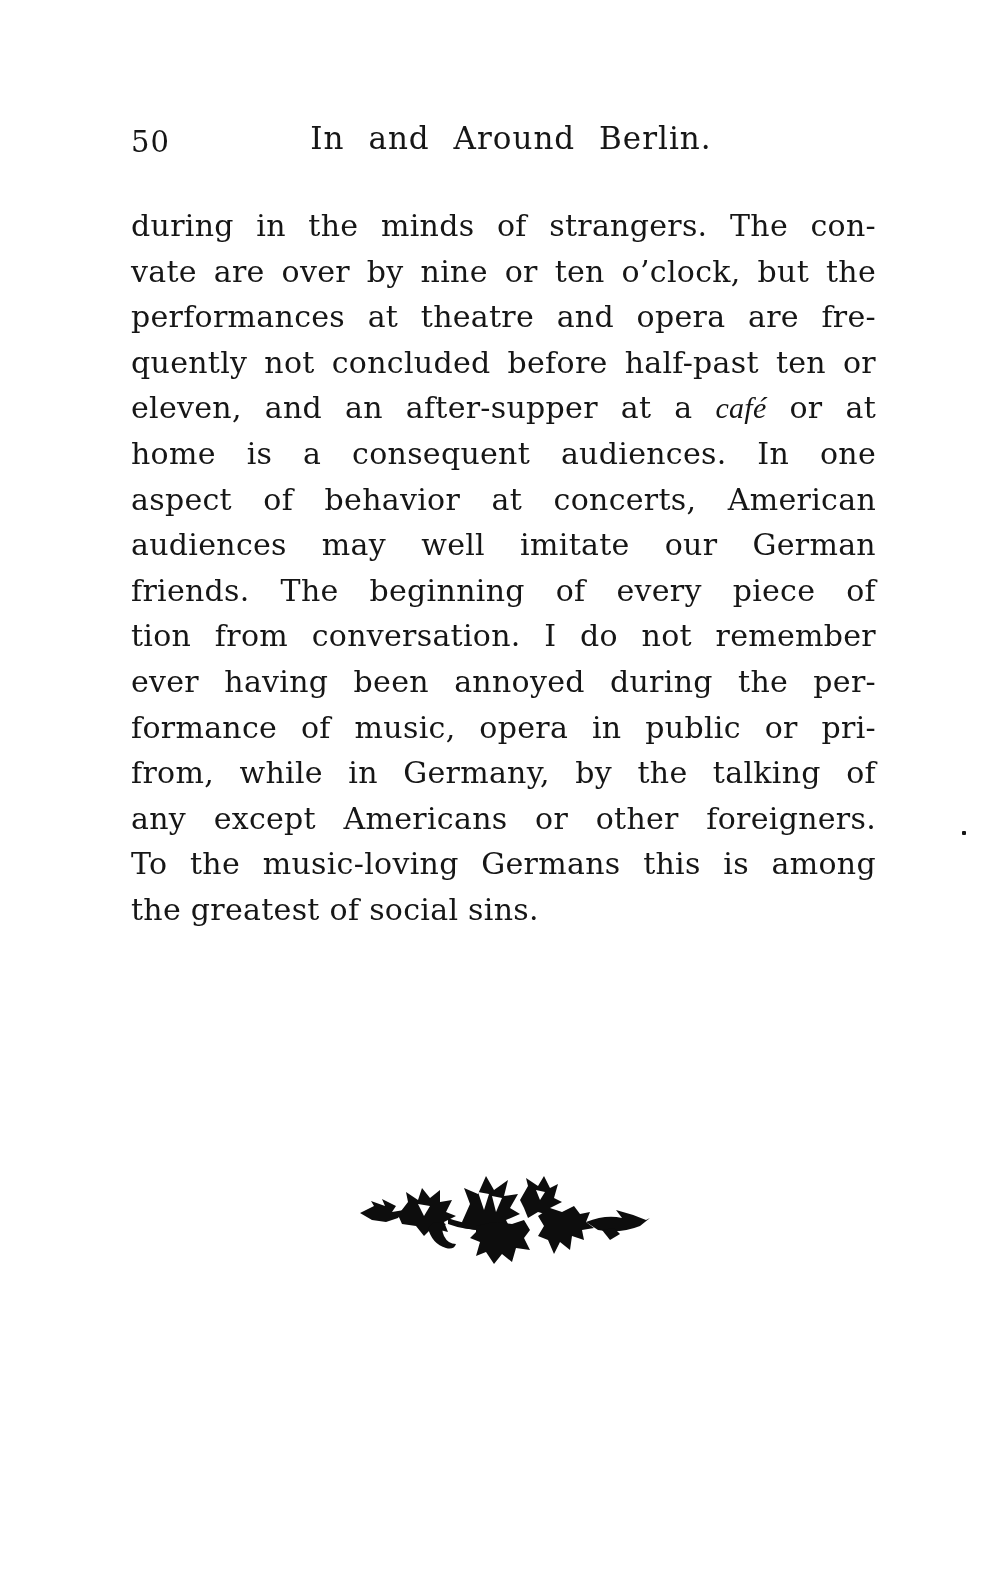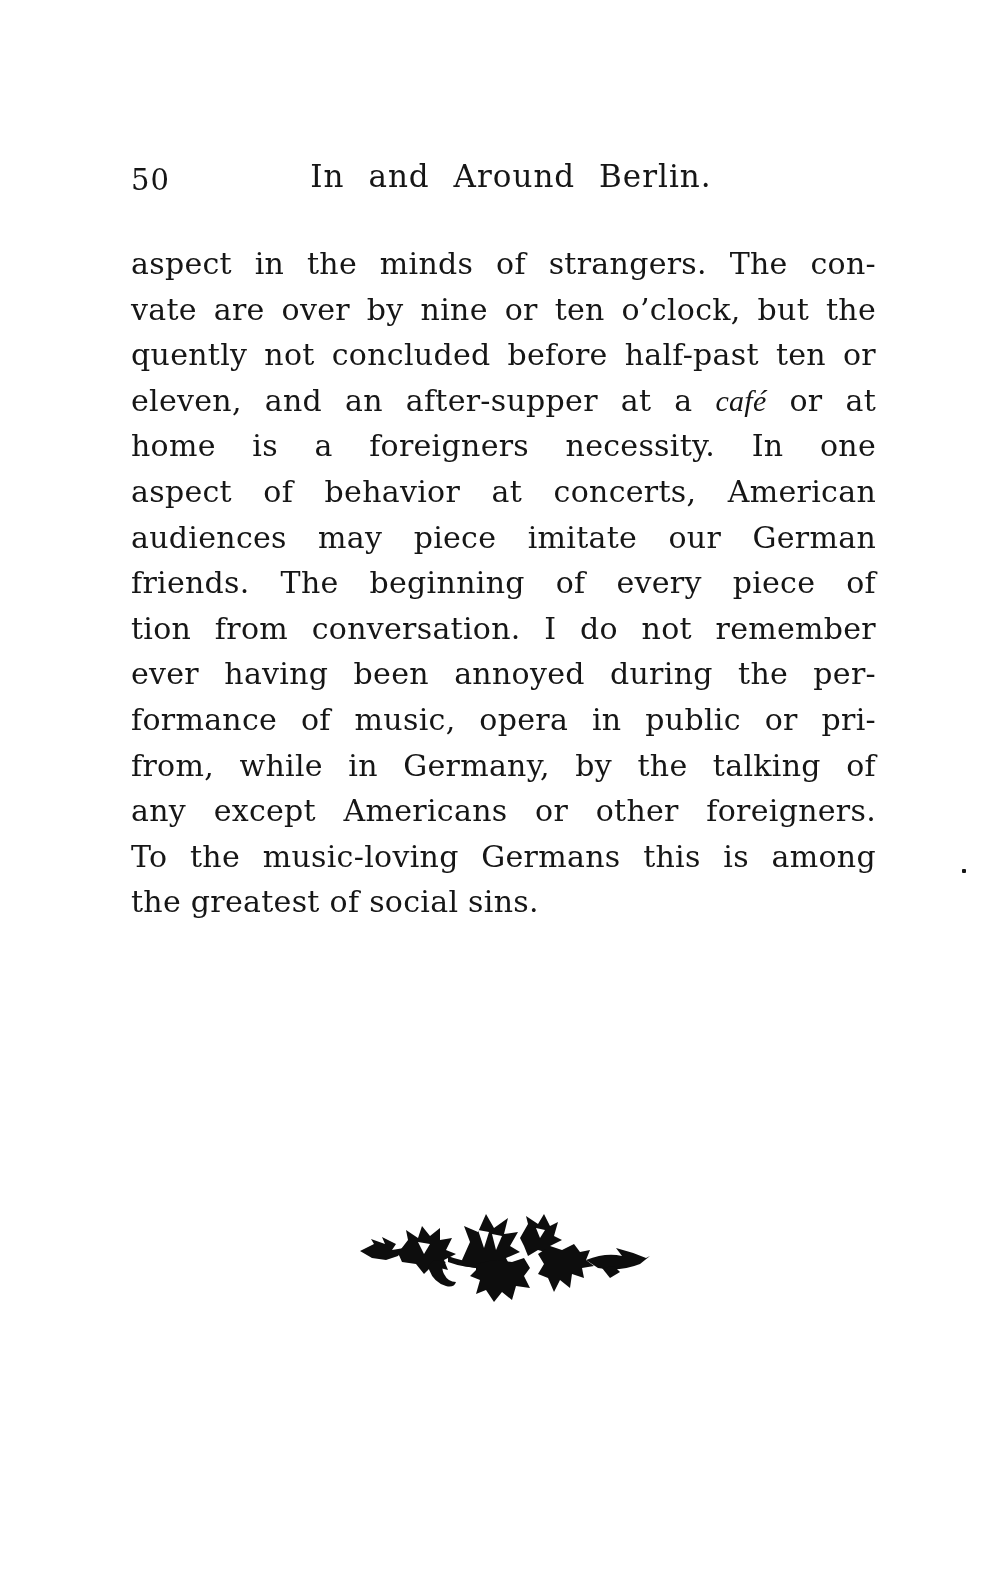--- a/index.html
+++ b/index.html
@@ -6,21 +6,20 @@
   body {
     width: 1000px;
     height: 1575px;
     position: relative;
     font-family: "DejaVu Serif", serif;
     overflow: hidden;
   }
   .page {
     position: absolute;
     inset: 0;
-    margin-top: 38px;
   }
   .page-header {
     position: absolute;
     left: 131px;
     top: 120px;
     width: 744px;
     height: 46px;
   }
   .page-number {
     position: absolute;
@@ -78,27 +77,28 @@
 <body style="background: rgb(255, 255, 255); color: rgb(22, 22, 22);">
 
 <div class="page">
 
   <div class="page-header">
     <span class="page-number">50</span>
     <span class="running-title">In and Around Berlin.</span>
   </div>
 
   <div class="body-text">
-      <div class="line">aspect in the minds of strangers.  The con-</div>
+      <div class="line">during in the minds of strangers.  The con-</div>
       <div class="line">vate are over by nine or ten o’clock, but the</div>
+      <div class="line">performances at theatre and opera are fre-</div>
       <div class="line">quently not concluded before half-past ten or</div>
       <div class="line">eleven, and an after-supper at a <i>café</i> or at</div>
-      <div class="line">home is a foreigners necessity.  In one</div>
+      <div class="line">home is a consequent audiences.  In one</div>
       <div class="line">aspect of behavior at concerts, American</div>
-      <div class="line">audiences may piece imitate our German</div>
+      <div class="line">audiences may well imitate our German</div>
       <div class="line">friends.  The beginning of every piece of</div>
       <div class="line">tion from conversation.  I do not remember</div>
       <div class="line">ever having been annoyed during the per-</div>
       <div class="line">formance of music, opera in public or pri-</div>
       <div class="line">from, while in Germany, by the talking of</div>
       <div class="line">any except Americans or other foreigners.</div>
       <div class="line">To the music-loving Germans this is among</div>
       <div class="line last">the greatest of social sins.</div>
     </div>
 

